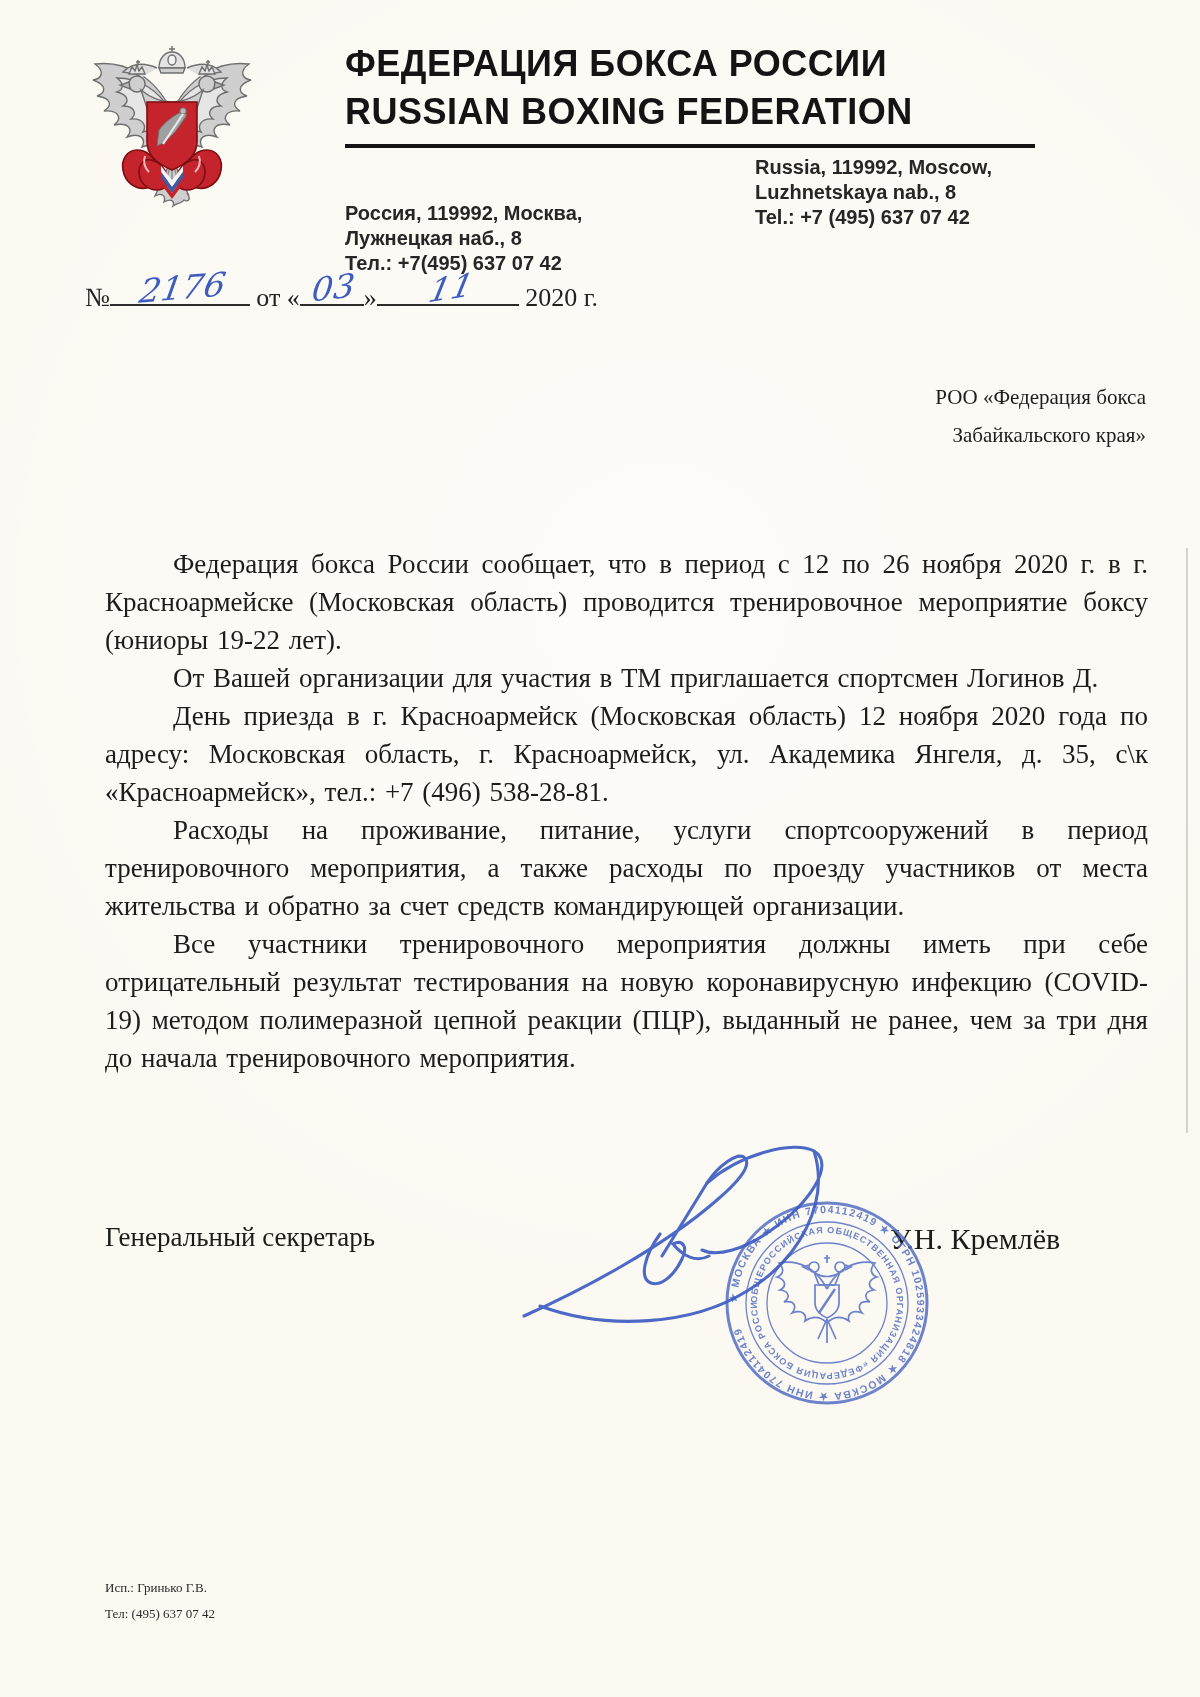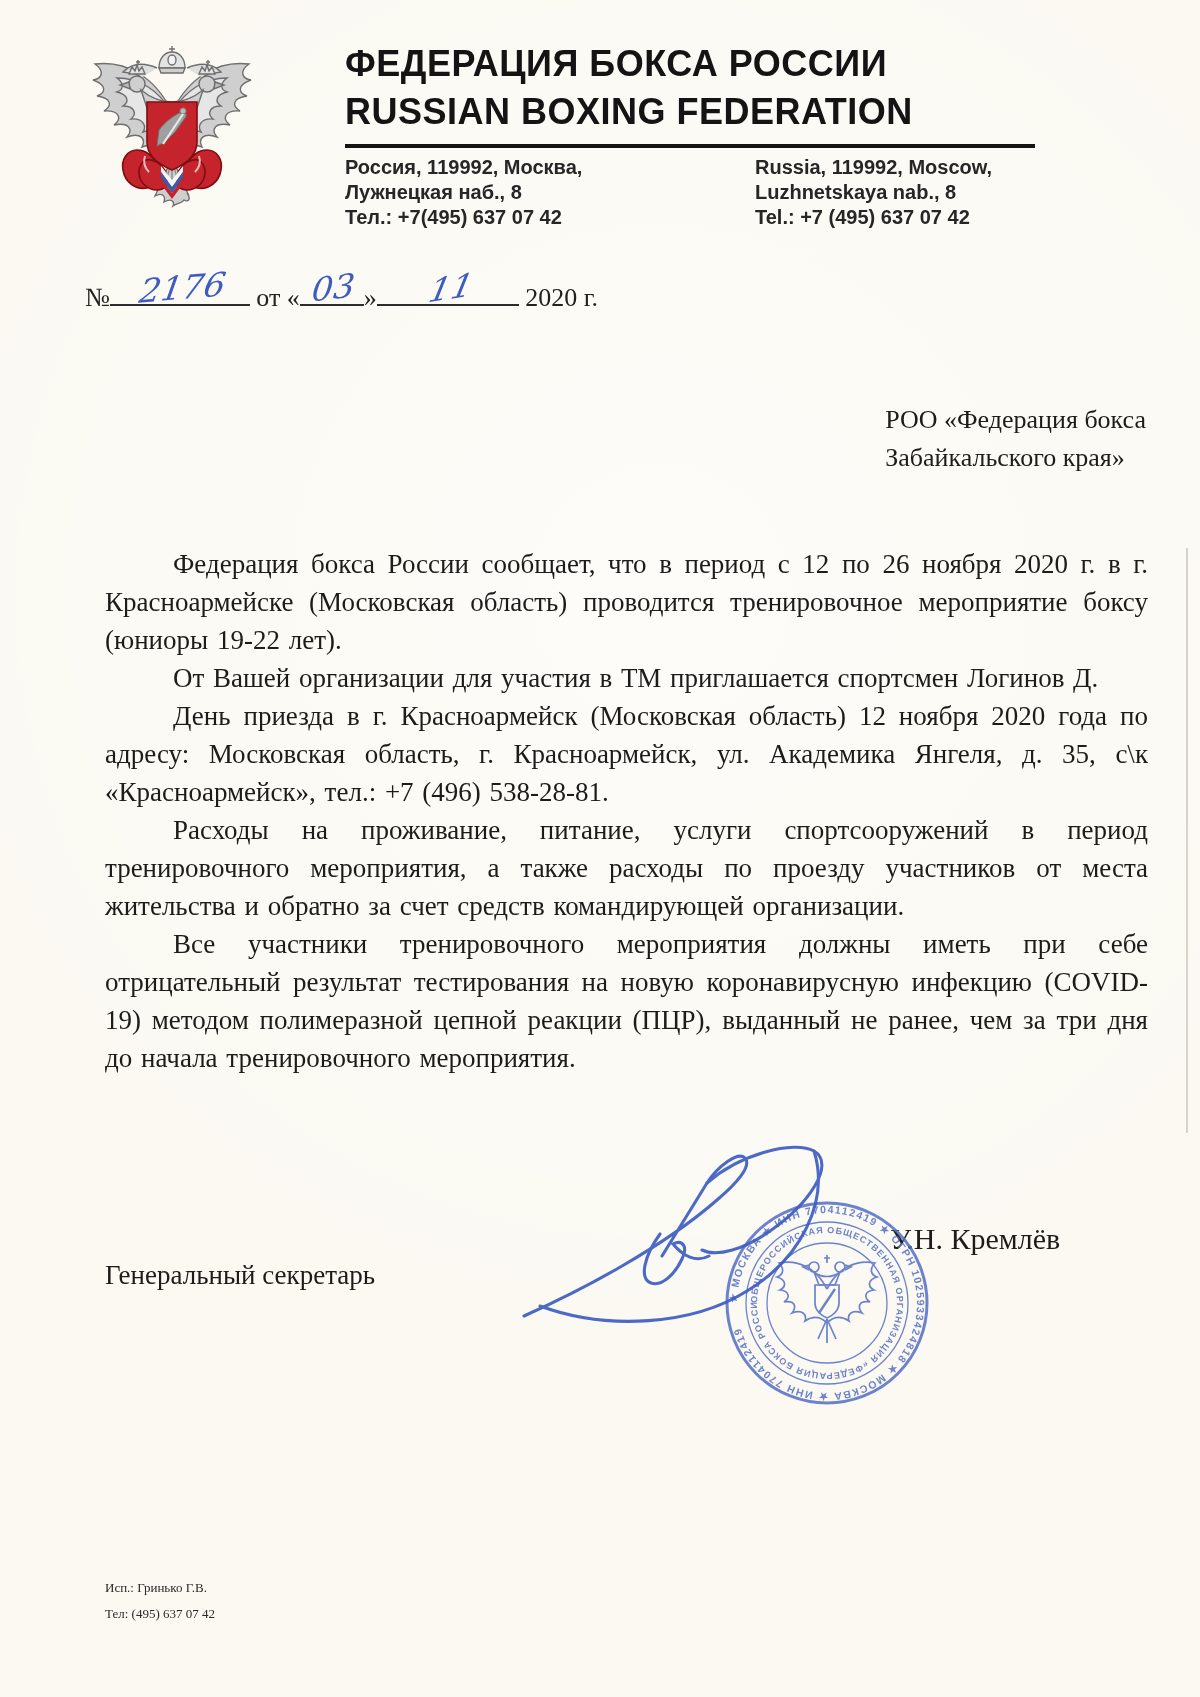--- a/index.html
+++ b/index.html
@@ -10,40 +10,40 @@
     overflow:hidden;
     font-family:"Liberation Serif", serif;
     color:#1d1c1a;
   }
   
   .emblem{position:absolute;left:85px;top:38px;width:175px;height:170px;}
   .lh-text{position:absolute;left:345px;top:40px;width:695px;}
   .lh-title{font-family:"Liberation Sans", sans-serif;font-weight:bold;font-size:36px;line-height:48px;letter-spacing:.5px;color:#141414;white-space:nowrap;}
   .lh-rule{height:4px;background:#141414;margin-top:8px;width:690px;}
   .lh-addr{display:flex;margin-top:7px;font-family:"Liberation Sans", sans-serif;font-weight:bold;font-size:20px;line-height:25px;color:#262626;}
-  .lh-addr .col1{width:410px;}
+  .lh-addr .col1{width:410px;margin-top:46px;}
   
   .refline{position:absolute;left:85px;top:283px;font-size:26px;white-space:nowrap;color:#222;}
   .blank{display:inline-block;border-bottom:2px solid #2c2c2c;position:relative;vertical-align:baseline;}
   .b1{width:140px;} .b2{width:64px;} .b3{width:142px;}
   .hw{
     position:absolute;left:0;width:100%;bottom:0;text-align:center;line-height:1;
     font-style:italic;font-size:33px;color:#3e5cc0;
     font-family:"DejaVu Serif", serif;
     transform:skewX(-14deg) rotate(-5deg);transform-origin:50% 100%;
   }
   .hw.day{transform:skewX(-12deg) rotate(-7deg);}
   .hw.month{transform:skewX(-20deg) rotate(-9deg);}
   
-  .recipient{position:absolute;right:54px;top:378px;text-align:left;font-size:26px;line-height:38px;margin-top:23px;}
+  .recipient{position:absolute;right:54px;top:378px;text-align:right;font-size:21px;line-height:38px;}
   
   .body-text{position:absolute;left:105px;top:545px;width:1043px;font-size:27px;line-height:38px;text-align:justify;word-spacing:2px;}
   .body-text p{margin:0;text-indent:68px;}
   
-  .sig-title{position:absolute;left:105px;top:1222px;font-size:27px;margin-top:38px;}
+  .sig-title{position:absolute;left:105px;top:1222px;font-size:27px;}
   .sig-name{position:absolute;left:890px;top:1222px;font-size:30px;}
   .sig-scribble{position:absolute;left:512px;top:1138px;width:345px;height:210px;z-index:5;}
   .stamp{position:absolute;left:722px;top:1198px;width:210px;height:210px;z-index:4;opacity:.86;}
   
   .footer{position:absolute;left:105px;top:1575px;font-size:13px;line-height:26px;color:#2a2a2a;}
   
   .scan-line{position:absolute;right:12px;top:548px;width:2px;height:585px;background:#c9c6bd;opacity:.75;}
 </style>
 </head>
 <body>

